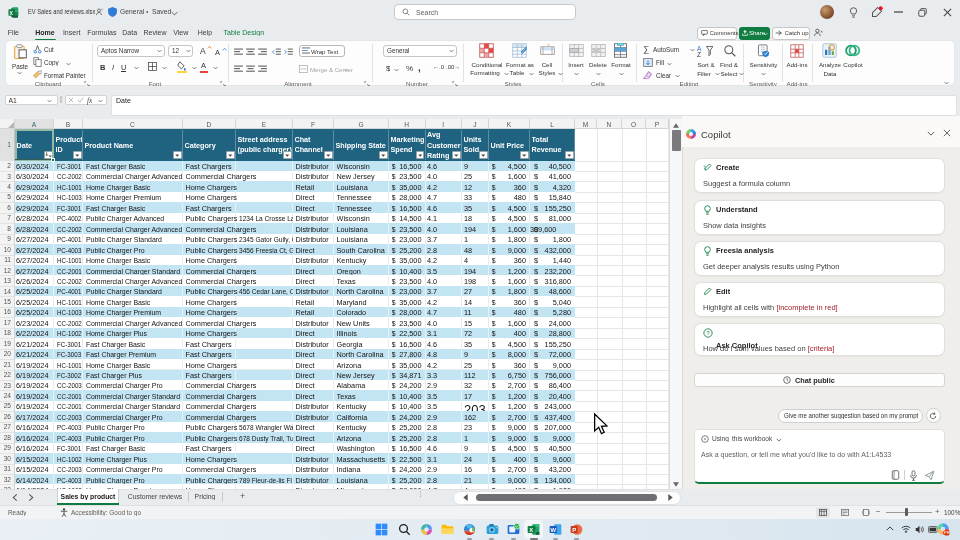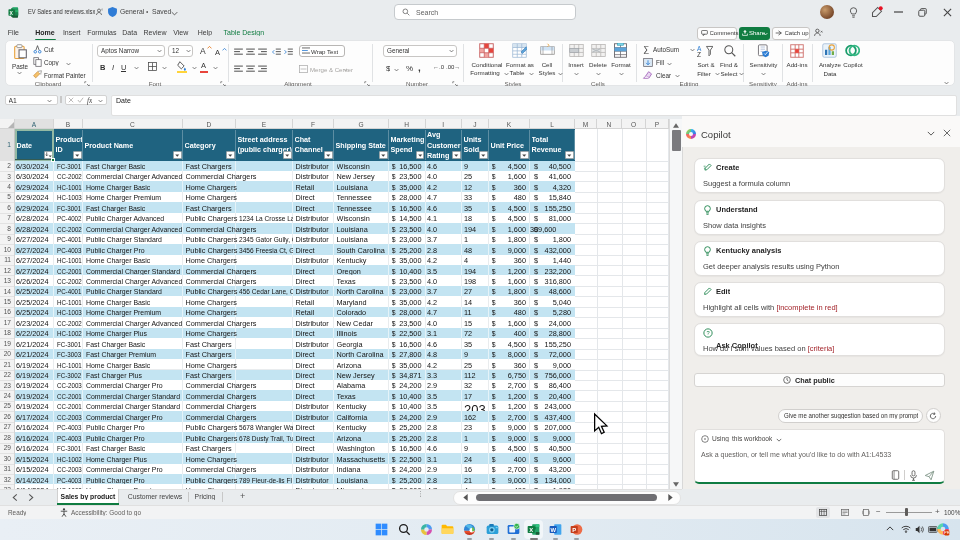--- a/index.html
+++ b/index.html
@@ -1057,21 +1057,21 @@
 <div class="ab" style="left:388.3px;top:317.25px;width:0.7px;height:10.45px;background:#e9ecee"></div>
 <div class="ab" style="left:424.8px;top:317.25px;width:0.7px;height:10.45px;background:#e9ecee"></div>
 <div class="ab" style="left:461.3px;top:317.25px;width:0.7px;height:10.45px;background:#e9ecee"></div>
 <div class="ab" style="left:488.3px;top:317.25px;width:0.7px;height:10.45px;background:#e9ecee"></div>
 <div class="ab" style="left:529.3px;top:317.25px;width:0.7px;height:10.45px;background:#e9ecee"></div>
 <div class="ab nw" style="left:16px;top:318.75px;font-size:7.3px;color:#141414;font-weight:400;width:37px">6/23/2024</div>
 <div class="ab nw" style="left:56.5px;top:318.75px;font-size:7.3px;color:#141414;font-weight:400;transform:scaleX(0.85);transform-origin:0 50%;width:31px">CC-2002</div>
 <div class="ab nw" style="left:85.5px;top:318.75px;font-size:7.3px;color:#141414;font-weight:400;transform:scaleX(0.95);transform-origin:0 50%;width:102px">Commercial Charger Advanced</div>
 <div class="ab nw" style="left:185.5px;top:318.75px;font-size:7.3px;color:#141414;font-weight:400;width:107px">Commercial Chargers</div>
 <div class="ab nw" style="left:295.5px;top:318.75px;font-size:7.3px;color:#141414;font-weight:400;width:38px">Distributor</div>
-<div class="ab nw" style="left:336.5px;top:318.75px;font-size:7.3px;color:#141414;font-weight:400;width:52px">New Cedar</div>
+<div class="ab nw" style="left:336.5px;top:318.75px;font-size:7.3px;color:#141414;font-weight:400;width:52px">New Units</div>
 <div class="ab nw" style="left:391.5px;top:318.75px;font-size:7.3px;color:#141414;font-weight:400;">$</div>
 <div class="ab nw" style="left:389px;top:318.75px;font-size:7.3px;color:#141414;font-weight:400;width:32.5px;text-align:right">23,500</div>
 <div class="ab nw" style="left:427px;top:318.75px;font-size:7.3px;color:#141414;font-weight:400;width:33px">4.0</div>
 <div class="ab nw" style="left:464px;top:318.75px;font-size:7.3px;color:#141414;font-weight:400;width:23px">15</div>
 <div class="ab nw" style="left:491.5px;top:318.75px;font-size:7.3px;color:#141414;font-weight:400;">$</div>
 <div class="ab nw" style="left:489px;top:318.75px;font-size:7.3px;color:#141414;font-weight:400;width:37px;text-align:right">1,600</div>
 <div class="ab nw" style="left:534px;top:318.75px;font-size:7.3px;color:#141414;font-weight:400;">$</div>
 <div class="ab nw" style="left:530px;top:318.75px;font-size:7.3px;color:#141414;font-weight:400;width:41px;text-align:right">24,000</div>
 <div class="ab" style="left:15px;top:327.7px;width:560px;height:10.45px;background:#c3e4f2"></div>
 <div class="ab" style="left:53.3px;top:327.7px;width:0.7px;height:10.45px;background:rgba(255,255,255,0.55)"></div>
@@ -1588,21 +1588,21 @@
     <line x1="4.5" y1="13" x2="7.5" y2="13" stroke="#107C41" stroke-width="1.2"></line>
   </svg>
 <div class="ab nw" style="left:716px;top:205.0px;font-size:7.5px;color:#242424;font-weight:700;">Understand</div>
 <div class="ab nw" style="left:703px;top:220.5px;font-size:7.5px;color:#424242">Show data insights</div>
 <div class="ab" style="left:693.5px;top:240.5px;width:251.5px;height:35.5px;background:#fff;border:1px solid #e1dfdd;border-radius:7px;box-shadow:0 0.5px 1px rgba(0,0,0,0.04)"></div>
 <svg class="ab" style="left:703px;top:246.0px" width="9" height="10" viewBox="0 0 12 14">
     <path d="M6 1 a4 4 0 0 1 4 4 c0 1.8-1.2 2.5-1.6 3.8 h-4.8 C3.2 7.5 2 6.8 2 5 a4 4 0 0 1 4-4 Z" fill="none" stroke="#107C41" stroke-width="1.2"></path>
     <line x1="4" y1="11" x2="8" y2="11" stroke="#107C41" stroke-width="1.2"></line>
     <line x1="4.5" y1="13" x2="7.5" y2="13" stroke="#107C41" stroke-width="1.2"></line>
   </svg>
-<div class="ab nw" style="left:716px;top:246.0px;font-size:7.5px;color:#242424;font-weight:700;">Kentucky analysis</div>
+<div class="ab nw" style="left:716px;top:246.0px;font-size:7.5px;color:#242424;font-weight:700;">Freesia analysis</div>
 <div class="ab nw" style="left:703px;top:261.5px;font-size:7.5px;color:#424242">Get deeper analysis results using Python</div>
 <div class="ab" style="left:693.5px;top:281.5px;width:251.5px;height:35.5px;background:#fff;border:1px solid #e1dfdd;border-radius:7px;box-shadow:0 0.5px 1px rgba(0,0,0,0.04)"></div>
 <svg class="ab" style="left:703px;top:287.0px" width="9" height="9" viewBox="0 0 14 14">
     <path d="M10 1.5 L12.5 4 L5.5 11 L2.5 11.5 L3 8.5 Z" fill="none" stroke="#107C41" stroke-width="1.3"></path>
   </svg>
 <div class="ab nw" style="left:716px;top:287.0px;font-size:7.5px;color:#242424;font-weight:700;">Edit</div>
 <div class="ab nw" style="left:703px;top:302.5px;font-size:7.5px;color:#424242">Highlight all cells with <span style="color:#a4262c">[incomplete in red]</span></div>
 <div class="ab" style="left:693.5px;top:322.5px;width:251.5px;height:33.5px;background:#fff;border:1px solid #e1dfdd;border-radius:7px;box-shadow:0 0.5px 1px rgba(0,0,0,0.04)"></div>
 <svg class="ab" style="left:703px;top:328.0px" width="10" height="10" viewBox="0 0 14 14">
     <circle cx="7" cy="7" r="5.8" fill="none" stroke="#107C41" stroke-width="1.2"></circle>

